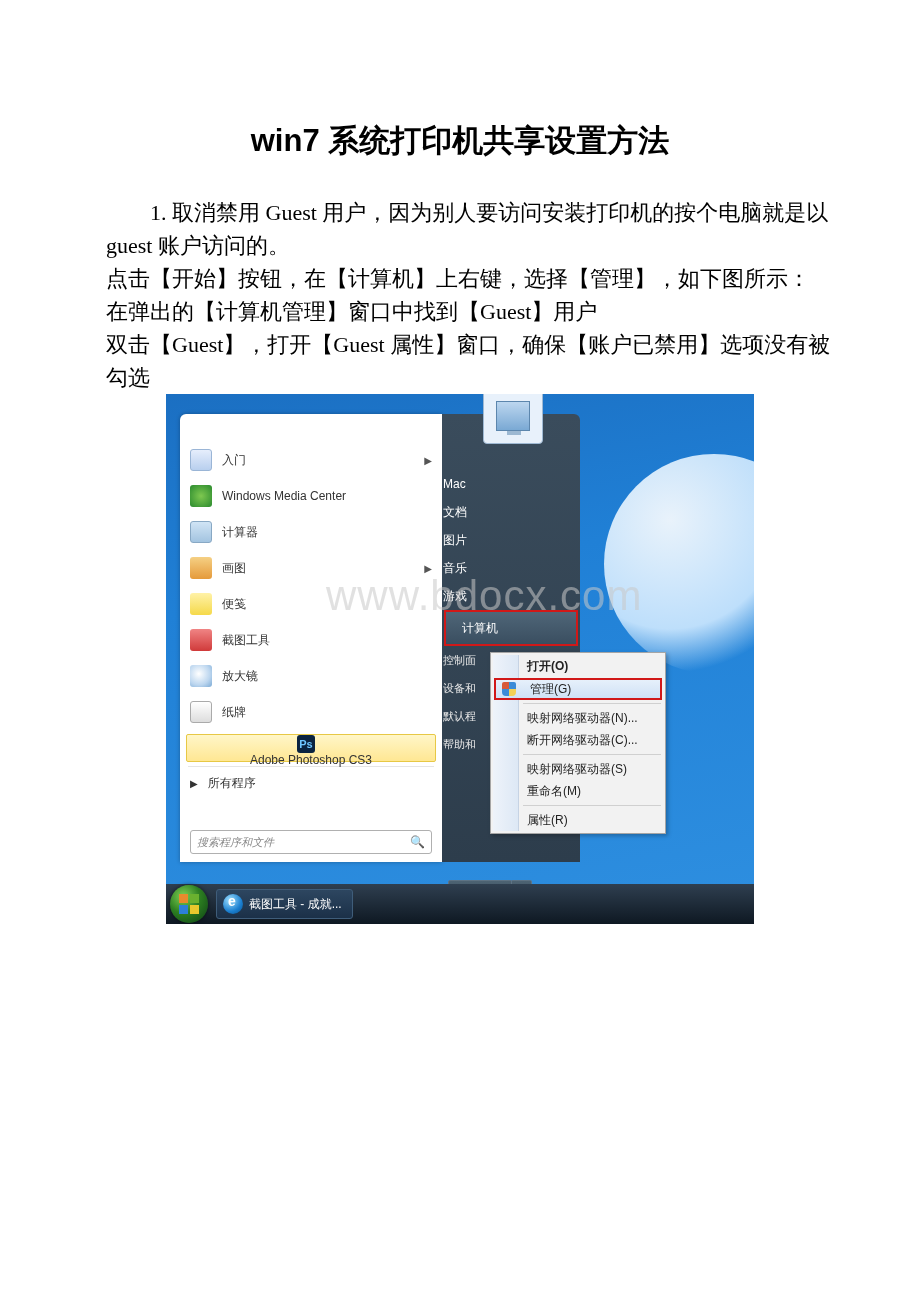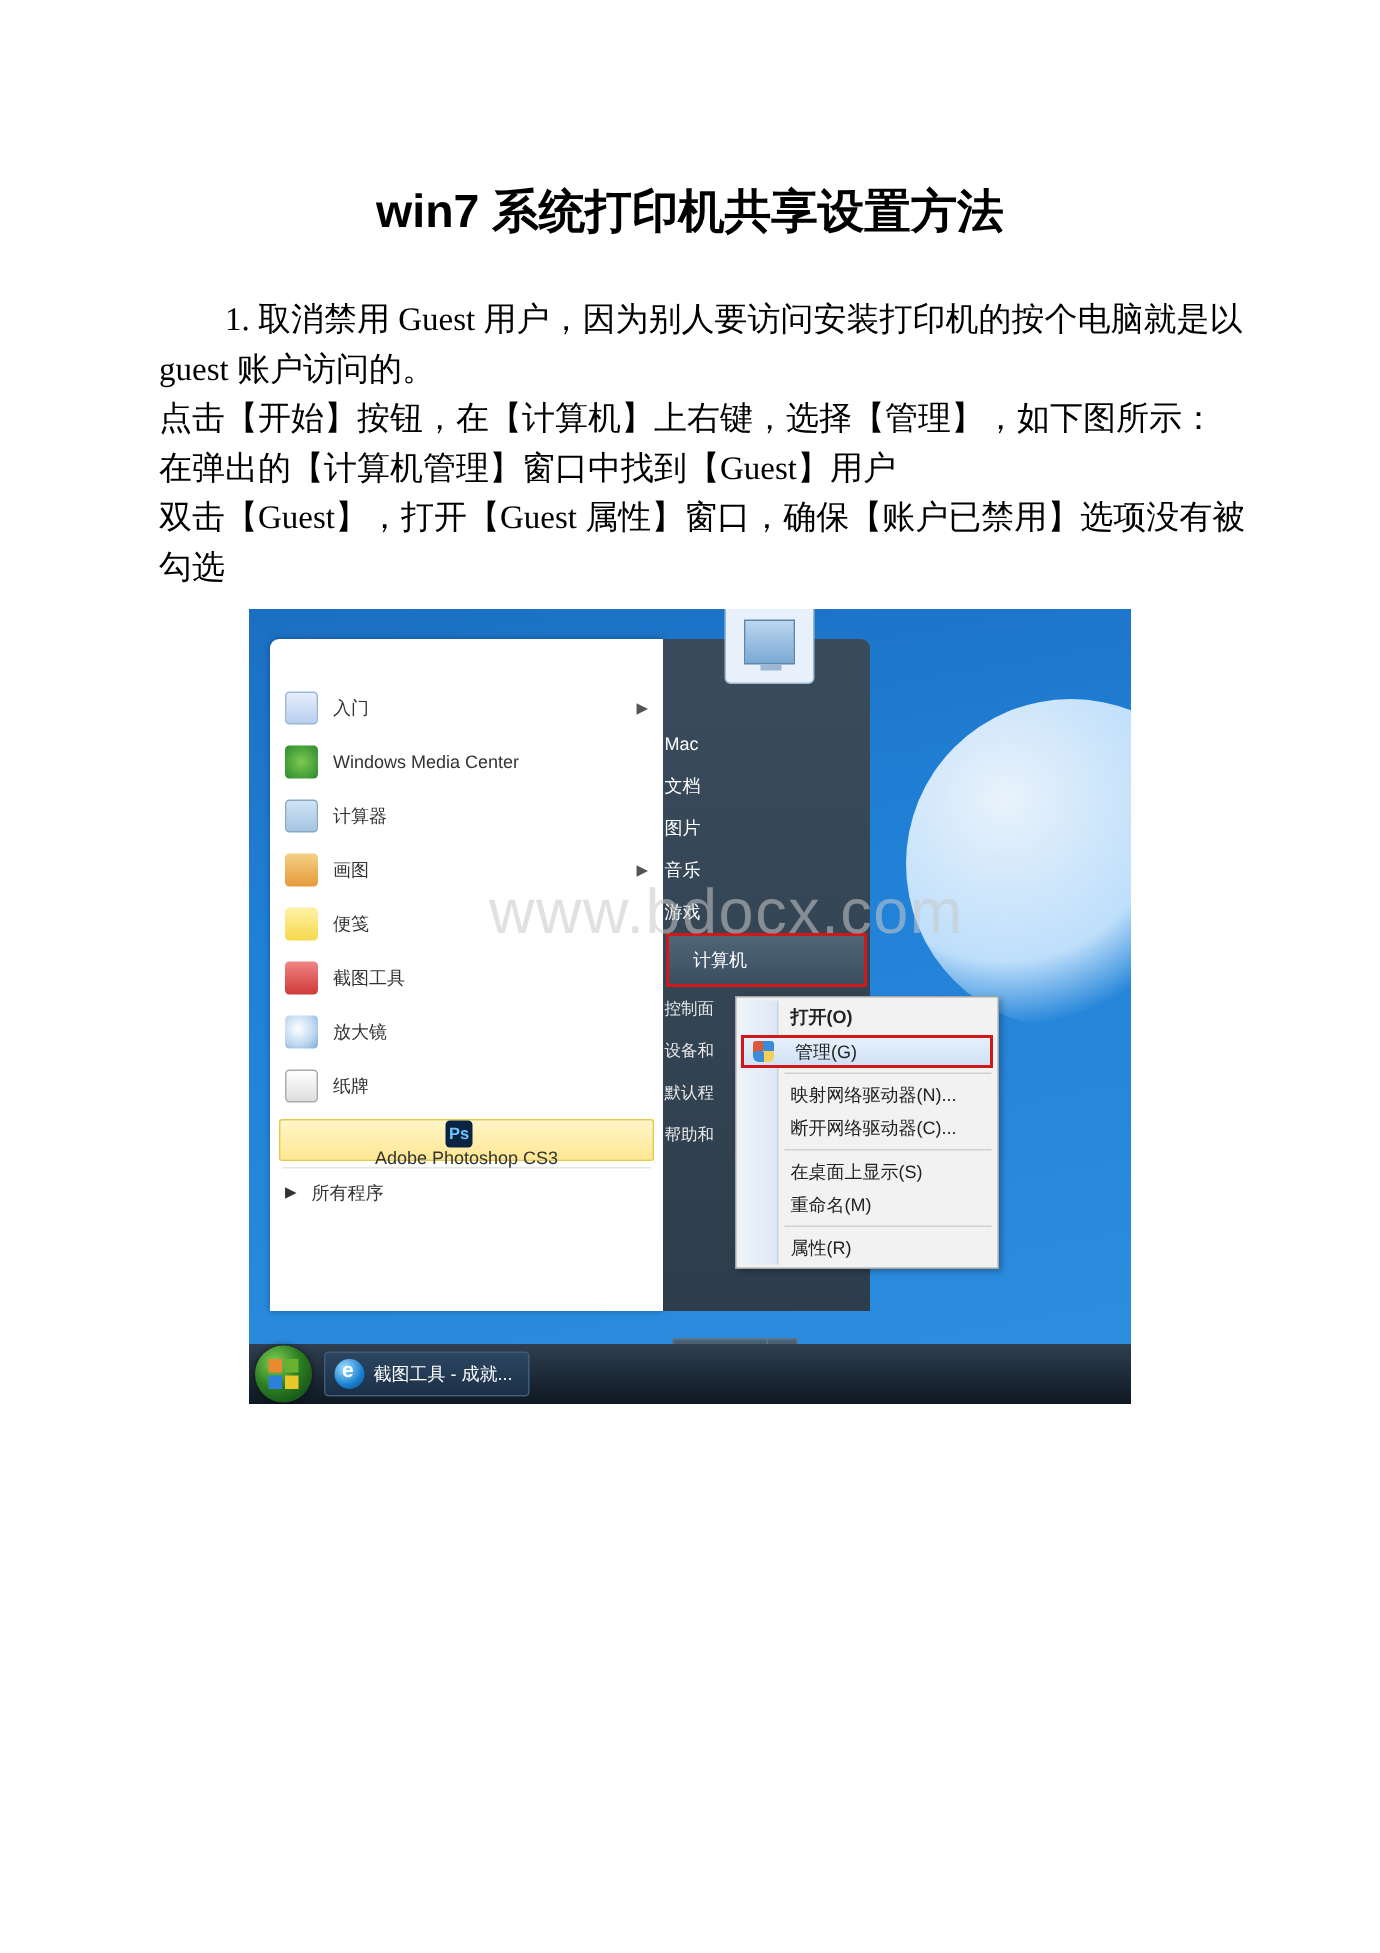--- a/index.html
+++ b/index.html
@@ -21,21 +21,21 @@
   .para {
     font-size: 22px;
     line-height: 1.5;
     font-family: "SimSun", "Times New Roman", serif;
     margin-left: 18px;
   }
   .indent { text-indent: 2em; }
   .screenshot {
     width: 588px;
     height: 530px;
-    margin: 12px auto 0 auto;
+    margin: 0 auto 0 auto;
     position: relative;
     background: linear-gradient(170deg, #1b6fc2 0%, #2080d6 35%, #2e8fe0 100%);
     overflow: hidden;
     text-decoration: underline;
   }
   .win-logo-wing {
     position: absolute;
     right: -70px;
     top: 60px;
     width: 220px;
@@ -383,20 +383,24 @@
       <div class="li hl">
         <span class="ic ic-ps">Ps</span>
         <span>Adobe Photoshop CS3</span>
       </div>
       <div class="sep"></div>
       <div class="all-prog">
         <span class="tri">▶</span>
         <span>所有程序</span>
       </div>
     </div>
+    <div class="search-box">
+      <span>搜索程序和文件</span>
+      <span class="mag">🔍</span>
+    </div>
   </div>
 
   <div class="start-right">
     <div class="right-items">
       <div class="ri">Mac</div>
       <div class="ri">文档</div>
       <div class="ri">图片</div>
       <div class="ri">音乐</div>
       <div class="ri">游戏</div>
       <div class="ri sel">计算机</div>
@@ -420,21 +424,21 @@
     <div class="gut"></div>
     <div class="ci bold">打开(O)</div>
     <div class="ci hl2">
       <span class="shield"></span>
       <span>管理(G)</span>
     </div>
     <div class="csep"></div>
     <div class="ci">映射网络驱动器(N)...</div>
     <div class="ci">断开网络驱动器(C)...</div>
     <div class="csep"></div>
-    <div class="ci">在桌面上显示(S)</div>
+    <div class="ci">映射网络驱动器(S)</div>
     <div class="ci">重命名(M)</div>
     <div class="csep"></div>
     <div class="ci">属性(R)</div>
   </div>
 
   <div class="wm">www.bdocx.com</div>
 
   <div class="taskbar">
     <div class="orb"></div>
     <div class="task-btn">

